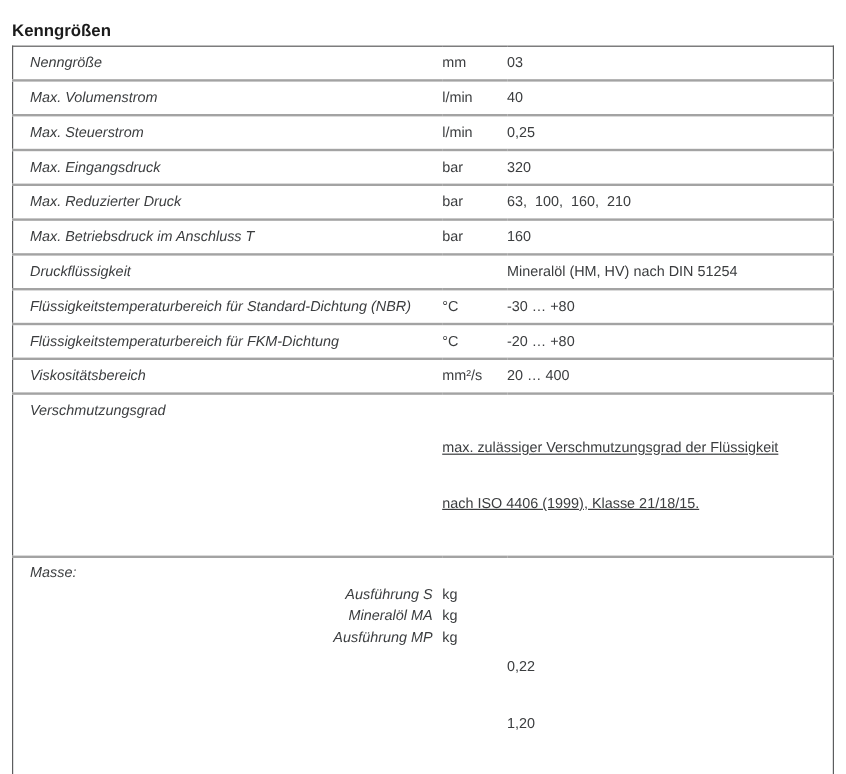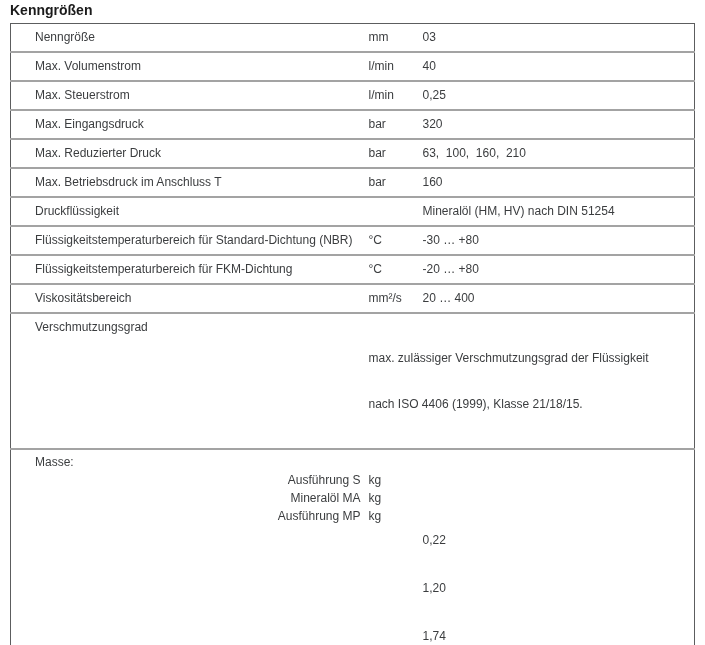--- a/index.html
+++ b/index.html
@@ -12,40 +12,40 @@
   }
   .wrap { margin-left: 10px; width: 685px; }
 
   .section-title {
     font-size: 14px;
     font-weight: 700;
     color: #1b1b1b;
     line-height: 17px;
     margin: 0 0 4px 0;
   }
-  #title-kenngroessen { padding-top: 2px; }
+  #title-kenngroessen { padding-top: 17px; }
 
   table {
     border-collapse: collapse;
     width: 685px;
     font-size: 12px;
     table-layout: fixed;
   }
   .spec-table, .order-table { border: 1px solid #5c5d5e; }
 
   
   .spec-table td {
     padding: 6px 0;
     line-height: 15px;
     vertical-align: top;
   }
   .spec-table tr + tr td { border-top: 2px solid #a3a3a3; }
-  .spec-table td.lbl { padding-left: 24px; padding-right: 8px; }
+  .spec-table td.lbl { padding-left: 14px; padding-right: 8px; font-style: italic; }
   .spec-table td.val, .spec-table td.val-wide { white-space: pre-wrap; }
-  .spec-table td.val-wide div { line-height: 16px; }
+  .spec-table td.val-wide div { line-height: 16px; text-decoration: underline; }
 
   .masse-row td { padding-top: 3px; padding-bottom: 3px; }
   .masse-row .line { line-height: 18px; min-height: 18px; }
   .indent { padding-left: 15px; text-align: right; }
 </style>
 </head>
 <body>
 
 <div class="wrap">
 

